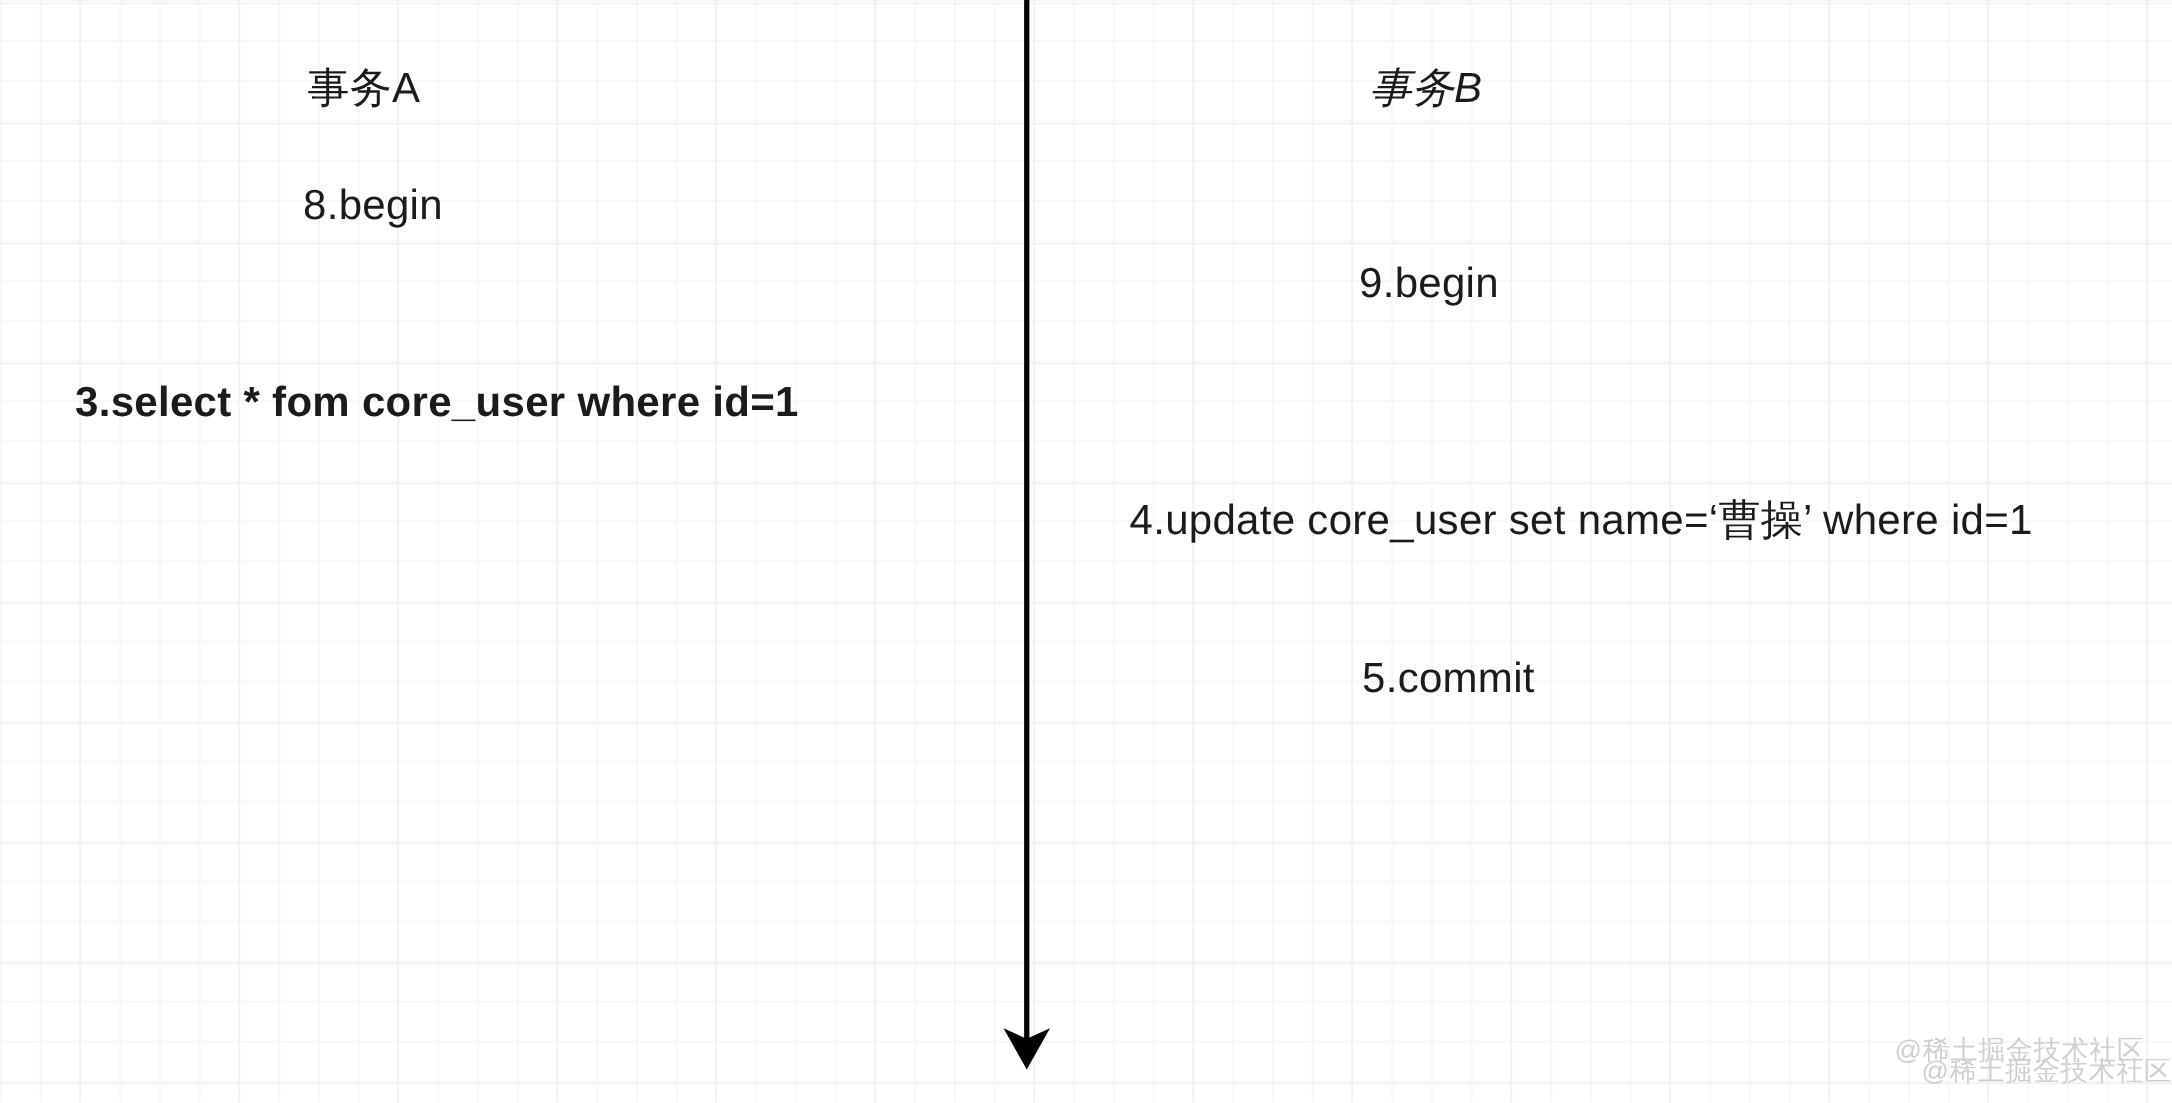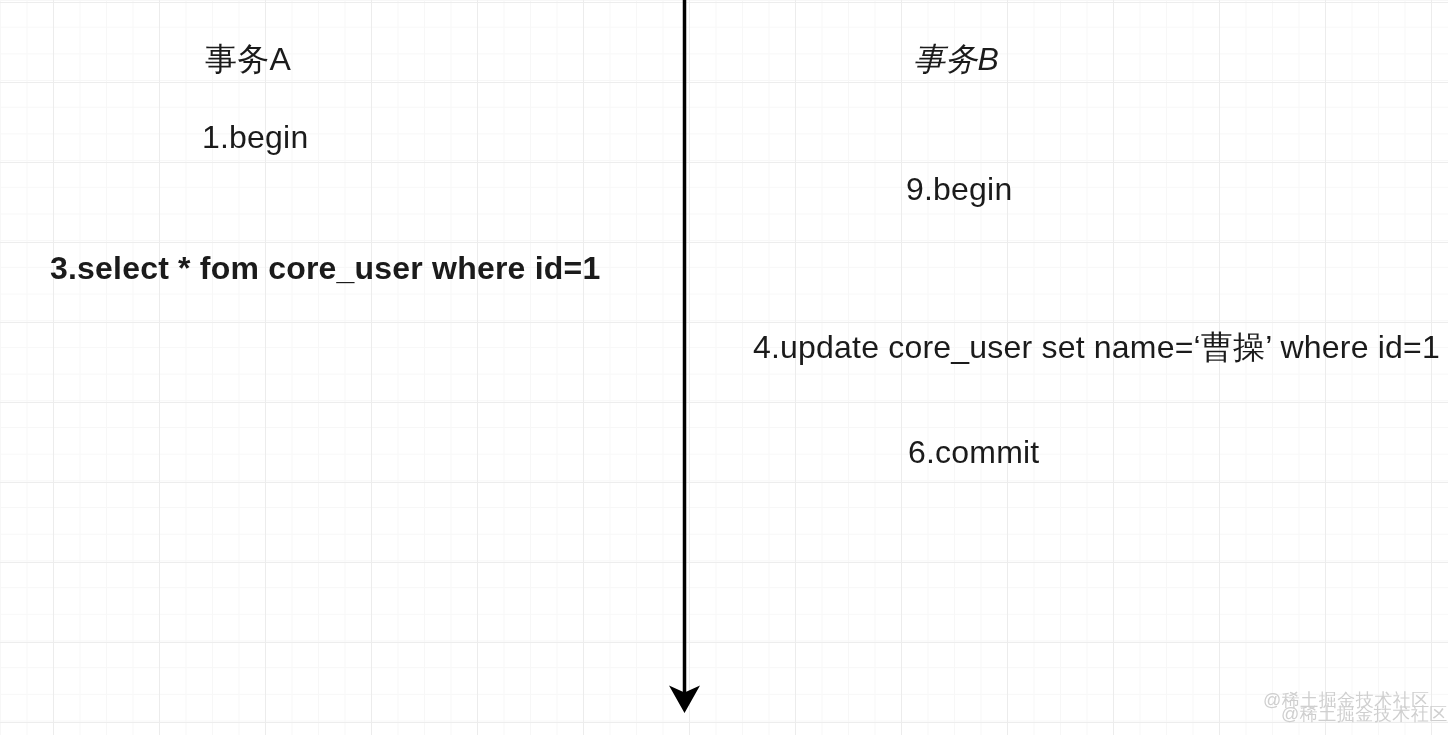--- a/index.html
+++ b/index.html
@@ -26,21 +26,21 @@
       100% 26.7px;
     background-position:
       53px 0,
       0 2px,
       0 0,
       0 0;
     font-family: "Liberation Sans", "DejaVu Sans", sans-serif;
   }
   .label {
     position: absolute;
-    font-size: 32px;
+    font-size: 28px;
     line-height: 32px;
     color: #1b1b1b;
     white-space: nowrap;
     letter-spacing: 0.2px;
   }
   .timeline-svg {
     position: absolute;
     left: 0;
     top: 0;
     width: 1448px;
@@ -72,30 +72,30 @@
 
 <div class="canvas">
 
   <svg class="timeline-svg" viewBox="0 0 1448 735" xmlns="http://www.w3.org/2000/svg" aria-hidden="true">
     <line x1="684.5" y1="0" x2="684.5" y2="696" stroke="#000000" stroke-width="3.5"></line>
     <polygon points="684.5,713 669,685.5 684.5,692.5 700,685.5" fill="#000000"></polygon>
   </svg>
 
   <div class="label pos-title-a">事务A</div>
 
-  <div class="label pos-step-1">1.begin</div>
+  <div class="label pos-step-1">8.begin</div>
 
   <div class="label pos-step-3">3.select * fom core_user where id=1</div>
 
 
   <div class="label pos-title-b">事务B</div>
 
   <div class="label pos-step-2">9.begin</div>
 
   <div class="label pos-step-4">4.update core_user set name=‘曹操’ where id=1</div>
 
-  <div class="label pos-step-5">6.commit</div>
+  <div class="label pos-step-5">5.commit</div>
 
   <div class="watermark pos-wm-1">@稀土掘金技术社区</div>
 
   <div class="watermark pos-wm-2">@稀土掘金技术社区</div>
 
 </div>
 
 </body></html>

